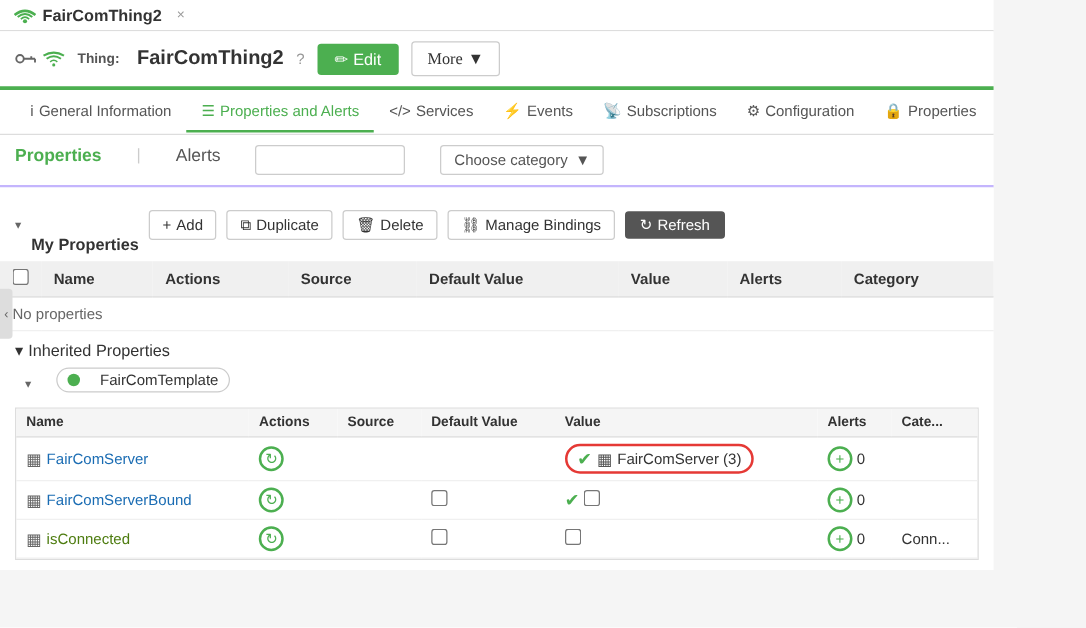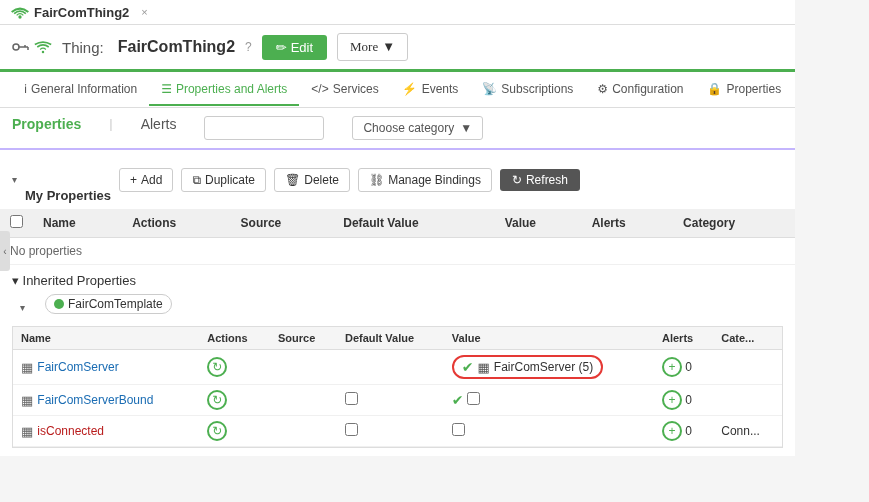--- a/index.html
+++ b/index.html
@@ -111,21 +111,21 @@
       font-size: 12px; font-weight: bold; color: #333; border-bottom: 1px solid #ddd;
     }
     .data-table td { padding: 6px 10px; font-size: 12px; border-bottom: 1px solid #f0f0f0; }
     .data-table .checkbox-col { width: 28px; }
     .no-props { padding: 8px 10px; font-size: 12px; color: #666; }
 
     
     .inherited-section { padding: 8px 12px; }
     .inherited-title { font-size: 13px; color: #333; display: flex; align-items: center; gap: 4px; margin-bottom: 6px; }
     .template-badge {
-      display: inline-flex; align-items: center; gap: 4px;
+      display: inline-flex; align-items: center; gap: 16px;
       border: 1px solid #ccc; border-radius: 12px; padding: 2px 8px;
       font-size: 12px; background: #fff; margin-bottom: 6px; margin-left: 16px;
     }
     .template-dot { width: 10px; height: 10px; background: #4caf50; border-radius: 50%; display: inline-block; }
 
     
     .inner-table-wrap { border: 1px solid #ddd; margin-left: 0; }
     .inner-table { width: 100%; border-collapse: collapse; }
     .inner-table th {
       background: #f5f5f5; padding: 5px 8px; text-align: left;
@@ -186,21 +186,21 @@
         <line x1="13" y1="4" x2="13" y2="6" stroke="#666" stroke-width="1.5"></line>
         <line x1="16" y1="6" x2="16" y2="9" stroke="#666" stroke-width="1.5"></line>
       </svg>
       <svg width="18" height="14" viewBox="0 0 22 16">
         <path d="M1 5 Q11 -1 21 5" stroke="#4caf50" stroke-width="2" fill="none"></path>
         <path d="M4 8 Q11 3 18 8" stroke="#4caf50" stroke-width="2" fill="none"></path>
         <path d="M7.5 11 Q11 8 14.5 11" stroke="#4caf50" stroke-width="1.5" fill="none"></path>
         <circle cx="11" cy="14" r="1.5" fill="#4caf50"></circle>
       </svg>
     </div>
-    <span style="color:#555; font-size:15px;">Thing:</span>
+    <span style="color:#555; font-size:11px;font-weight:bold;">Thing:</span>
     <span style="font-size:16px; font-weight:bold; margin-left:4px;">FairComThing2</span>
     <span class="help-icon">?</span>
     <button class="btn-edit">
       <span>✏</span>
       <span>Edit</span>
     </button>
     <button class="btn-more">
       <span>More</span>
       <span>▼</span>
     </button>
@@ -332,21 +332,21 @@
       <span class="grid-icon">▦</span>
       <span style="color:#1a6cb3; cursor:pointer;">FairComServer</span>
     </span>
                 </td>
                 <td><span class="action-icon-circle" style="border-color:#4caf50; color:#4caf50;">↻</span></td>
                 <td></td>
                 <td></td>
                 <td><span class="value-oval">
         <span class="check-green">✔</span>
         <span style="font-size:13px; color:#555;">▦</span>
-        <span>FairComServer (5)</span>
+        <span>FairComServer (3)</span>
       </span></td>
                 <td><span class="action-icon-circle">+</span>
       <span class="number-cell"> 0</span></td>
                 <td></td>
               </tr>
               <tr>
                 <td>
                   <span class="link-cell">
       <span class="grid-icon">▦</span>
       <span style="color:#1a6cb3; cursor:pointer;">FairComServerBound</span>
@@ -358,21 +358,21 @@
                 <td><span class="check-green">✔</span>
       <input type="checkbox" style=""></td>
                 <td><span class="action-icon-circle">+</span>
       <span class="number-cell"> 0</span></td>
                 <td></td>
               </tr>
               <tr>
                 <td>
                   <span class="link-cell">
       <span class="grid-icon">▦</span>
-      <span style="color:#b91c1c; cursor:pointer;">isConnected</span>
+      <span style="color:#4d7c0f; cursor:pointer;">isConnected</span>
     </span>
                 </td>
                 <td><span class="action-icon-circle" style="border-color:#4caf50; color:#4caf50;">↻</span></td>
                 <td></td>
                 <td><input type="checkbox" style=""></td>
                 <td><input type="checkbox" style=""></td>
                 <td><span class="action-icon-circle">+</span>
       <span class="number-cell"> 0</span></td>
                 <td>Conn...</td>
               </tr>

